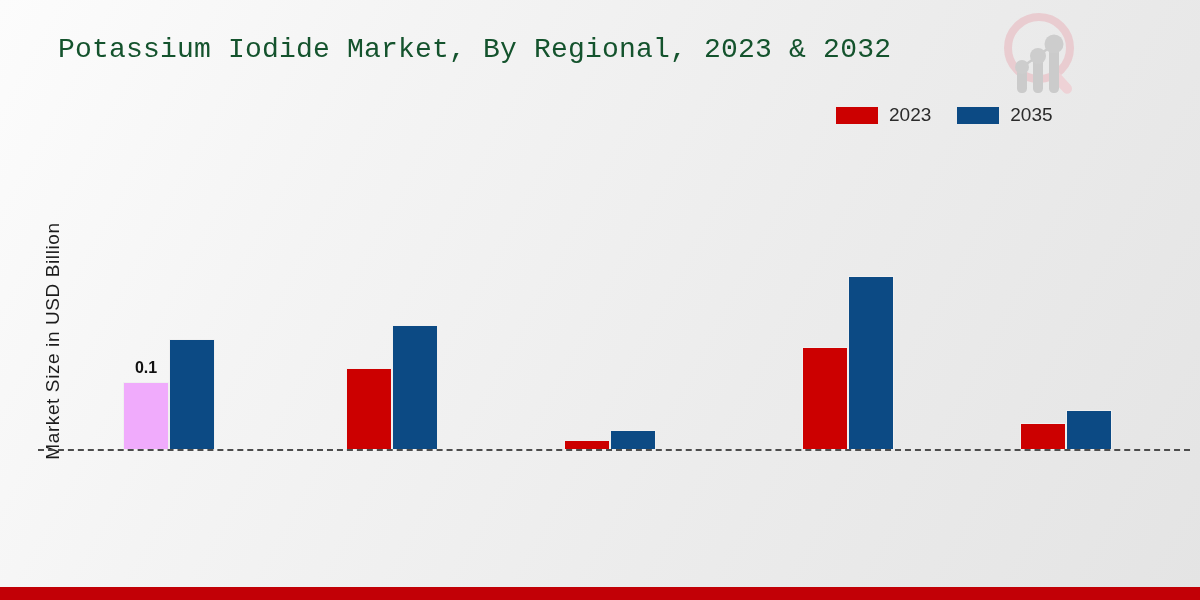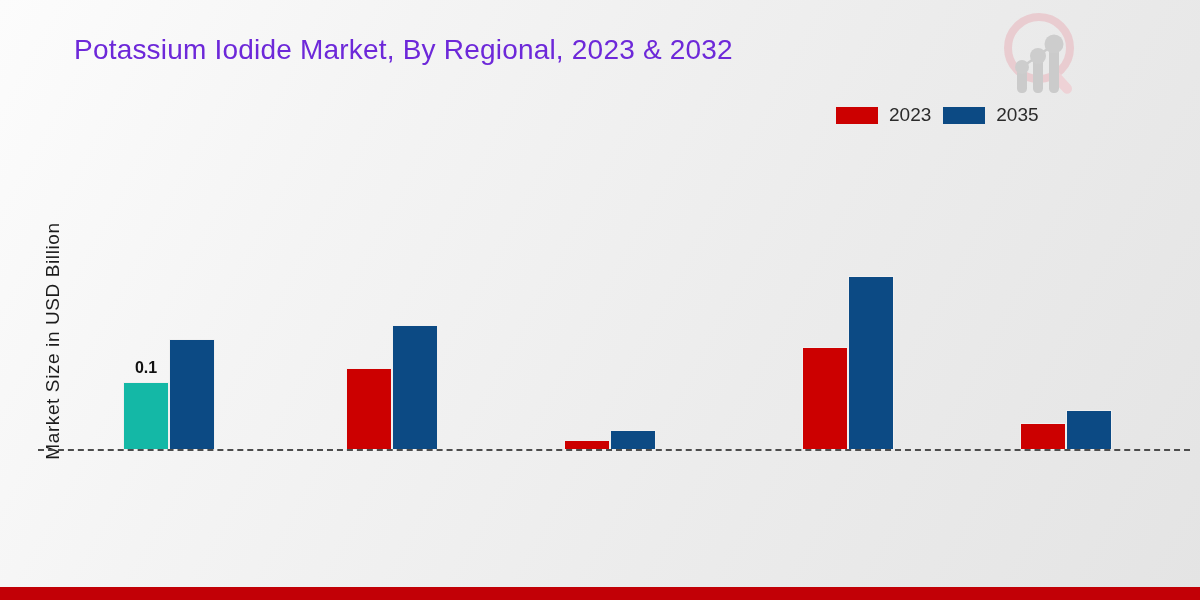--- a/index.html
+++ b/index.html
@@ -9,27 +9,27 @@
     background: linear-gradient(118deg, #fcfcfc 0%, #f4f4f4 28%, #ececec 62%, #e4e4e4 100%);
     position:relative; overflow:hidden;
   }
   #chart-root { position:absolute; inset:0; }
 
   
   .logo-wm { position:absolute; left:988px; top:6px; width:106px; height:96px; opacity:1; }
 
   
   .title {
-    position:absolute; left:74px; top:34px;
-    font-size:28px; color:#6d28d9; letter-spacing:.2px;
-    white-space:nowrap; font-weight:400;
+    position:absolute; left:58px; top:34px;
+    font-size:28px; color:#14532d; letter-spacing:.2px;
+    white-space:nowrap; font-weight:400;font-family:Liberation Mono, monospace;
   }
 
   
-  .legend { position:absolute; left:836px; top:104px; display:flex; align-items:center; gap:12px; }
+  .legend { position:absolute; left:836px; top:104px; display:flex; align-items:center; gap:26px; }
   .legend-item { display:flex; align-items:center; gap:11px; }
   .legend-swatch { width:42px; height:17px; display:block; }
   .legend-label { font-size:19px; color:#2b2b2b; }
 
   
   .ylabel {
     position:absolute; left:-112px; top:330px;
     width:330px; text-align:center;
     transform:rotate(-90deg); transform-origin:center center;
     font-size:19px; color:#1c1c1c; letter-spacing:.6px;
@@ -87,21 +87,21 @@
       <span class="legend-swatch" style="background:#0C4A84"></span>
       <span class="legend-label">2035</span>
     </div>
   </div>
 
   <div class="ylabel">Market Size in USD Billion</div>
 
   <div class="groups">
       <div class="group" style="left: 85px; width: 92px;">
         <div class="bars">
-          <div class="bar" style="width: 46px; height: 68px; background: #14b8a6;">
+          <div class="bar" style="width: 46px; height: 68px; background: #f0abfc;">
             <span class="bar-value">0.1</span>
           </div>
           <div class="bar" style="width: 46px; height: 111px; background: rgb(12, 74, 132);"></div>
         </div>
       </div>
       <div class="group" style="left: 308px; width: 92px;">
         <div class="bars">
           <div class="bar" style="width: 46px; height: 82px; background: rgb(204, 0, 0);"></div>
           <div class="bar" style="width: 46px; height: 125px; background: rgb(12, 74, 132);"></div>
         </div>

